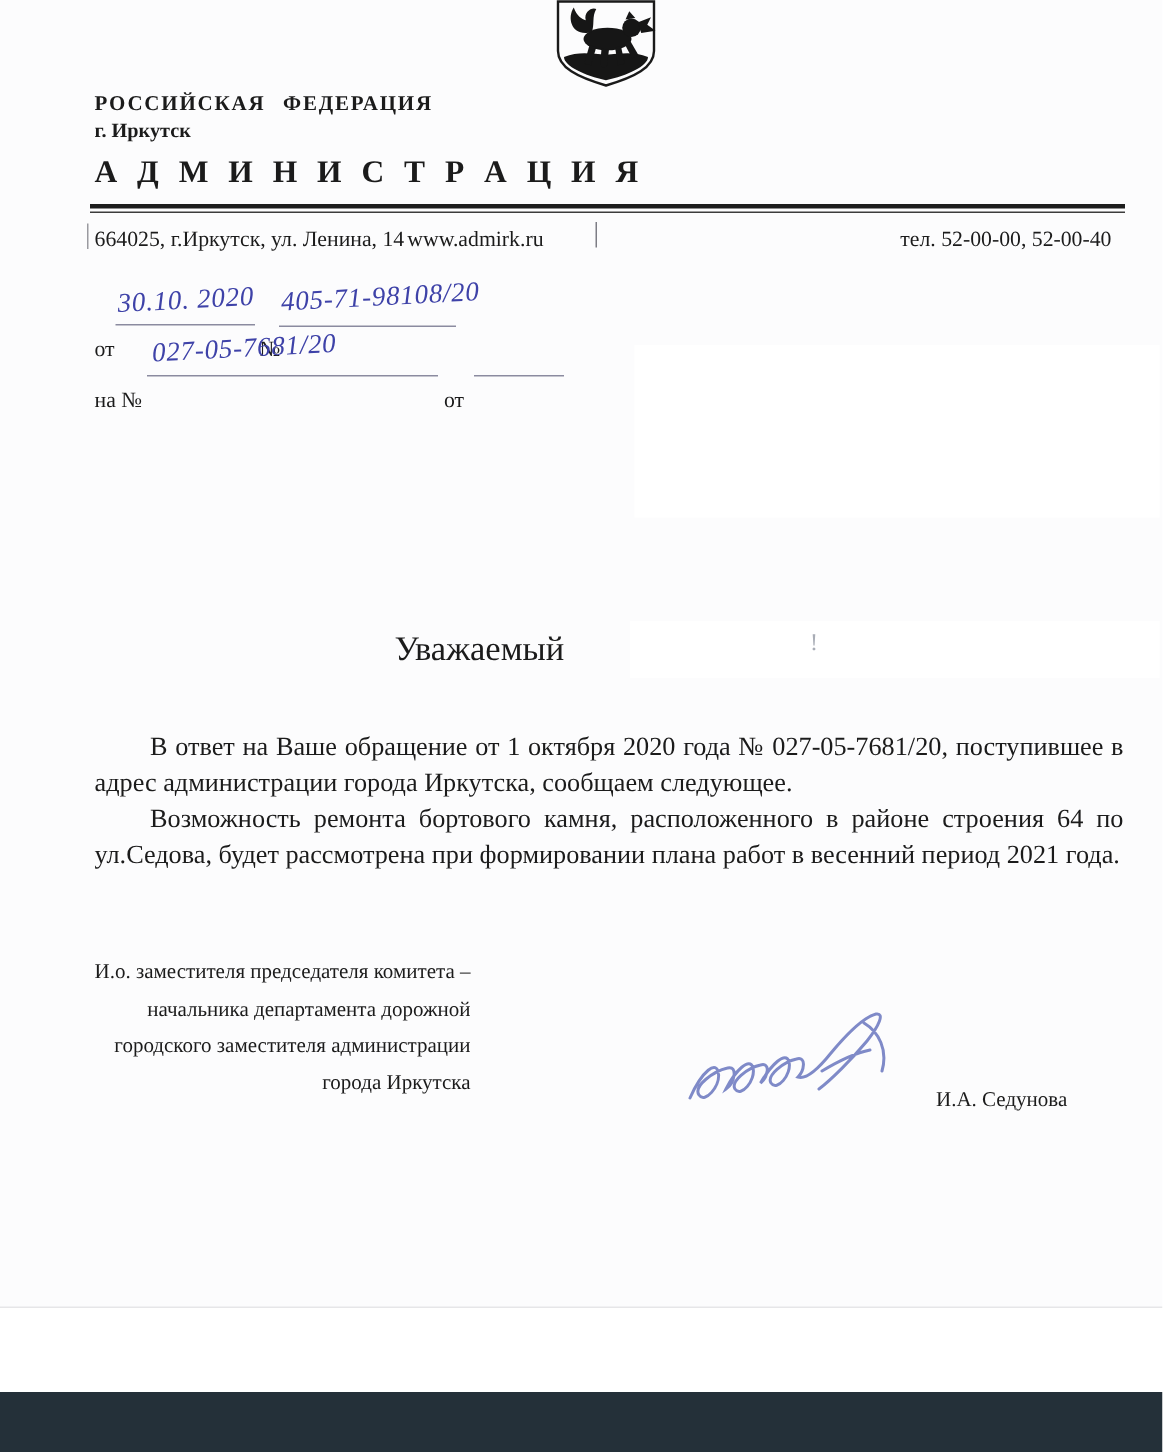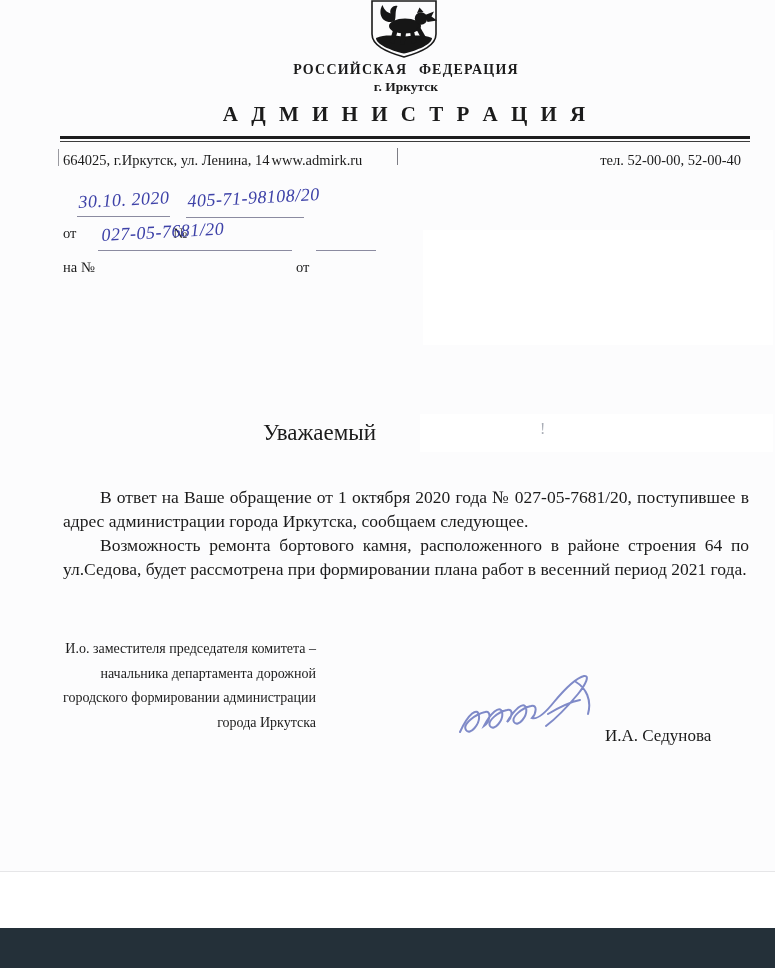--- a/index.html
+++ b/index.html
@@ -8,21 +8,21 @@
   }
   *{box-sizing:border-box;}
   body{margin:0; background:#fff;}
   .screen{position:relative; width:775px; height:968px; background:#ffffff; overflow:hidden;
           font-family:"Liberation Serif", serif; color:var(--text);}
   .page{position:absolute; left:0; top:0; width:775px; height:871px; background:var(--paper);}
   .abs{position:absolute;}
 
   
   .emblem{left:366px; top:0;}
-  .center-zone{left:63px; width:686px; text-align:center;}
+  .center-zone{left:63px; width:686px; text-align:left;}
   .country{top:62px; font-weight:bold; font-size:14px; letter-spacing:1.2px; word-spacing:7px;}
   .city{top:79px; font-weight:bold; font-size:13.5px;}
   .org{top:102px; font-weight:bold; font-size:21px; letter-spacing:4px; white-space:nowrap;}
   .rule-thick{left:60px; top:136px; width:690px; height:3px; background:#1d1d1d;}
   .rule-thin{left:60px; top:141px; width:690px; height:1px; background:#3c3c3c;}
   .addr-tick{left:58px; top:149px; width:1px; height:17px; background:#9a9aa0;}
   .addr-left{left:63px; top:152px; font-size:14.5px; white-space:nowrap;}
   .addr-left .site{margin-left:2px;}
   .addr-divider{left:397px; top:148px; width:1px; height:17px; background:#7d7d85;}
   .addr-phone{top:152px; right:34px; font-size:14.5px; white-space:nowrap;}
@@ -36,21 +36,21 @@
   
   .redact{background:var(--redaction);}
   .excl{color:#a9adb6; font-size:16px;}
 
   .salutation{left:263px; top:420px; font-size:23px;}
 
   .body-text{left:63px; top:485px; width:686px; font-size:17.5px; line-height:24px; text-align:justify;}
   .body-text p{margin:0; text-indent:37px;}
 
   .sign-position{left:63px; top:637px; font-size:14px; line-height:24.5px; white-space:nowrap;text-align:right;}
-  .signer-name{left:605px; top:726px; font-size:17px; white-space:nowrap;}
+  .signer-name{left:624px; top:726px; font-size:14px; white-space:nowrap;}
   .sig-script{left:452px; top:670px;}
 
   .page-edge{left:0; top:871px; width:775px; height:1px; background:var(--page-edge-line);}
   .bottom-bar{left:0; top:928px; width:775px; height:40px; background:var(--bottom-bar);}
 </style>
 </head>
 <body>
 
 <div class="screen">
   <div class="page">
@@ -105,21 +105,21 @@
     <div class="abs excl" style="left:540px; top:420px;">!</div>
 
     <div class="abs body-text">
       <p>В ответ на Ваше обращение от 1 октября 2020 года № 027-05-7681/20, поступившее в адрес администрации города Иркутска, сообщаем следующее.</p>
       <p>Возможность ремонта бортового камня, расположенного в районе строения 64 по ул.Седова, будет рассмотрена при формировании плана работ в весенний период 2021 года.</p>
     </div>
 
     <div class="abs sign-position">
       <div>И.о. заместителя председателя комитета –</div>
       <div>начальника департамента дорожной</div>
-      <div>городского формировании администрации</div>
+      <div>городского заместителя администрации</div>
       <div>города Иркутска</div>
     </div>
 
     <svg class="abs sig-script" viewBox="0 0 165 85" width="165" height="85" xmlns="http://www.w3.org/2000/svg">
       <path d="M8 62 C16 44 26 36 27 46 C28 54 18 66 14 60 C10 54 24 44 33 42 C40 40 38 52 32 56
                C38 44 48 34 50 42 C52 50 42 62 38 56 C35 51 46 42 55 40 C62 38 60 48 55 52
                C62 40 72 30 74 38 C76 46 66 58 62 52 C59 47 70 38 79 36 C86 34 84 44 80 48
                C86 50 94 42 102 32 C112 20 124 8 132 6 C138 5 134 14 126 24 C116 36 102 50 94 56
                M96 44 C106 38 118 32 128 30 M124 12 C134 18 140 30 136 44" fill="none" stroke="var(--signature-ink)" stroke-width="2" stroke-linecap="round"></path>
     </svg>

